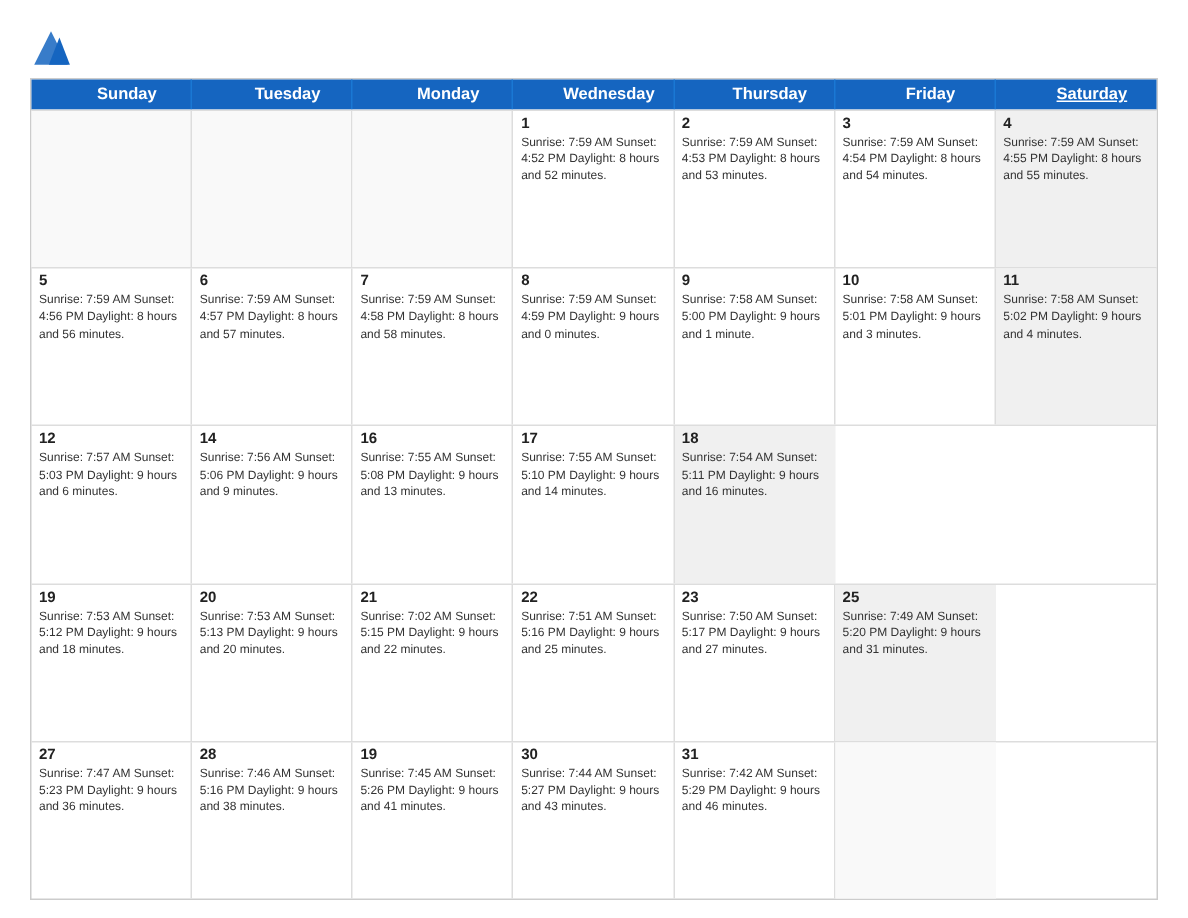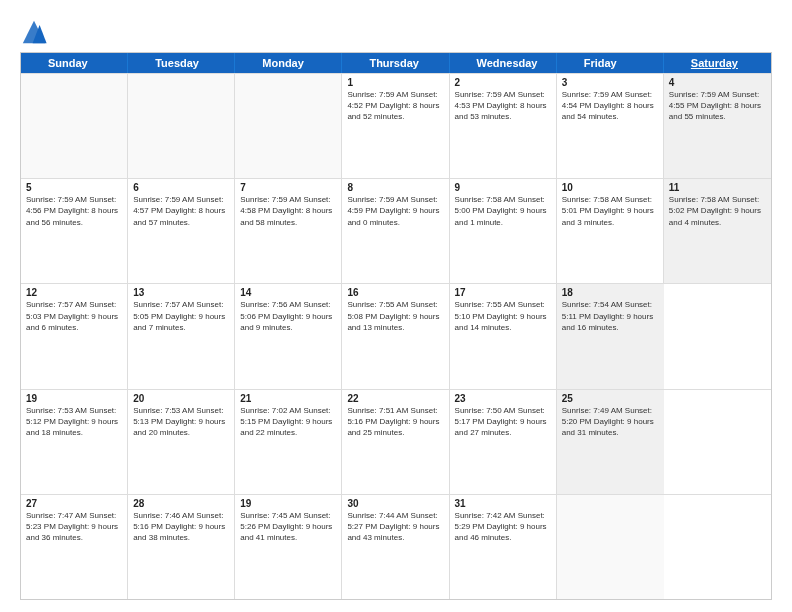--- a/index.html
+++ b/index.html
@@ -70,21 +70,21 @@
     .cal-header {
       display: grid;
       grid-template-columns: repeat(7, 1fr);
       background: #1565c0;
     }
     .cal-header-cell {
       color: #fff;
       font-size: 11px;
       font-weight: bold;
       padding: 4px 6px;
-      text-align: left;
+      text-align: center;
       border-right: 1px solid #1a78d4;
       margin-left: 21px;
     }
     .cal-header-cell:last-child { border-right: none; text-decoration: underline; }
     .cal-body {
       flex: 1;
       display: grid;
       grid-template-rows: repeat(5, 1fr);
     }
     .cal-row {
@@ -134,22 +134,22 @@
       <div class="month-title"></div>
       <div class="subtitle"></div>
     </div>
   </div>
 
   <div class="calendar">
     <div class="cal-header">
     <div class="cal-header-cell">Sunday</div>
         <div class="cal-header-cell">Tuesday</div>
         <div class="cal-header-cell">Monday</div>
+        <div class="cal-header-cell">Wednesday</div>
         <div class="cal-header-cell">Thursday</div>
-        <div class="cal-header-cell">Wednesday</div>
         <div class="cal-header-cell">Friday</div>
         <div class="cal-header-cell">Saturday</div>
       </div>
     <div class="cal-body">
     <div class="cal-row">
           <div class="cal-cell empty"></div>
           <div class="cal-cell empty"></div>
           <div class="cal-cell empty"></div>
           <div class="cal-cell">
             <div class="day-num">1</div>
@@ -233,27 +233,20 @@
         </div>
         <div class="cal-row">
           <div class="cal-cell">
             <div class="day-num">12</div>
             <div class="day-info">Sunrise: 7:57 AM
 Sunset: 5:03 PM
 Daylight: 9 hours
 and 6 minutes.</div>
           </div>
           <div class="cal-cell">
-            <div class="day-num">13</div>
-            <div class="day-info">Sunrise: 7:57 AM
-Sunset: 5:05 PM
-Daylight: 9 hours
-and 7 minutes.</div>
-          </div>
-          <div class="cal-cell">
             <div class="day-num">14</div>
             <div class="day-info">Sunrise: 7:56 AM
 Sunset: 5:06 PM
 Daylight: 9 hours
 and 9 minutes.</div>
           </div>
           <div class="cal-cell">
             <div class="day-num">16</div>
             <div class="day-info">Sunrise: 7:55 AM
 Sunset: 5:08 PM

